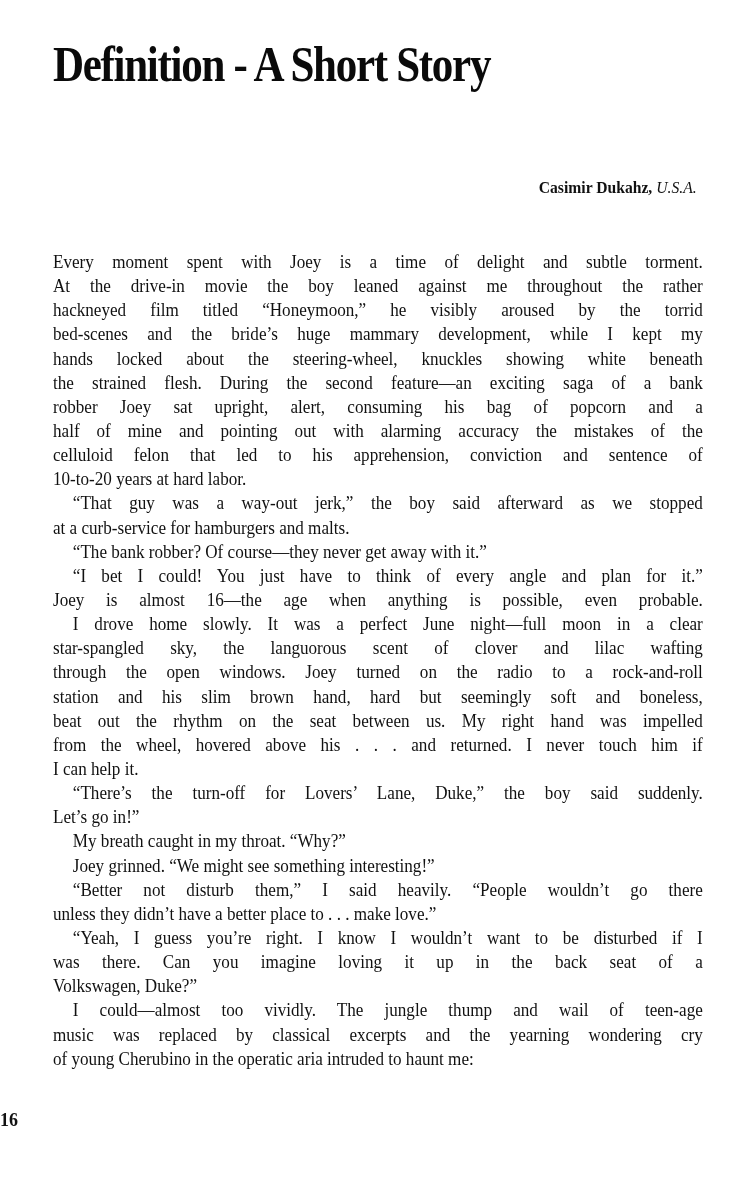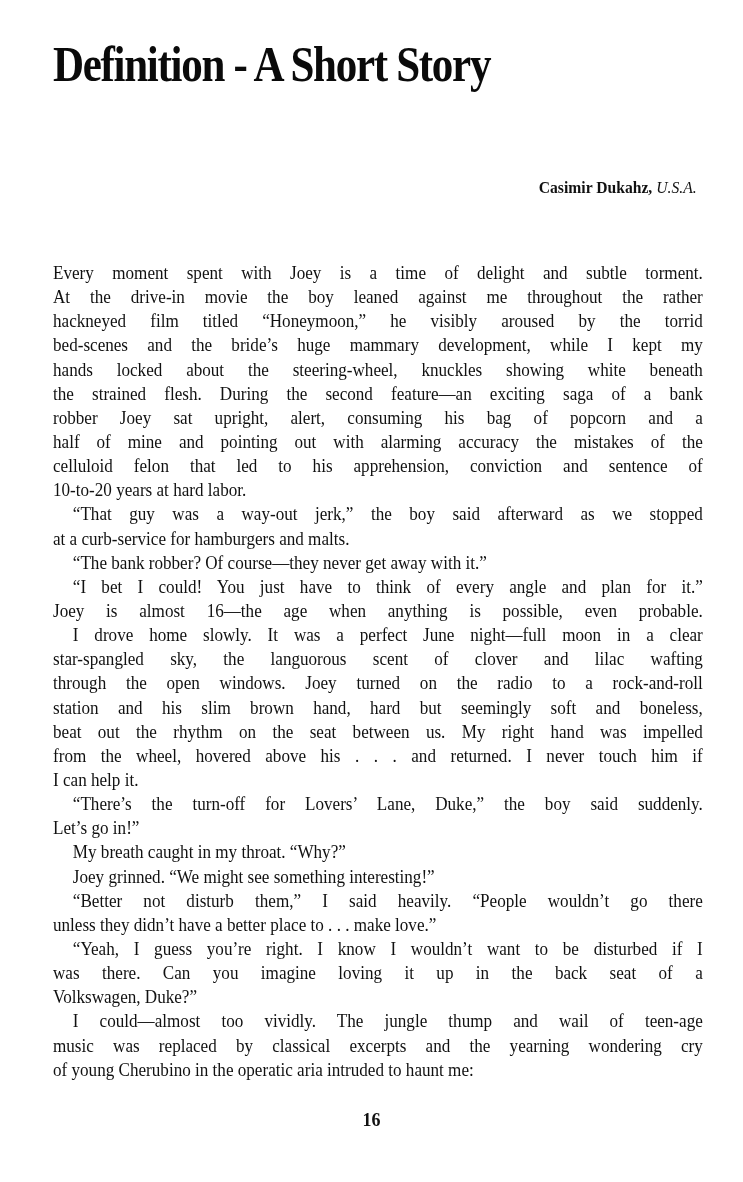--- a/index.html
+++ b/index.html
@@ -45,21 +45,21 @@
       transform: scaleX(0.92);
       transform-origin: right center;
     }
     .byline .country {
       font-style: italic;
       font-weight: normal;
     }
     .body-text {
       position: absolute;
       left: 53px;
-      top: 261px;
+      top: 250px;
       width: 650px;
     }
     .line {
       display: block;
       height: 24.15px;
       line-height: 24px;
       font-size: 19px;
       white-space: nowrap;
       text-align: justify;
       text-align-last: justify;
@@ -72,21 +72,21 @@
     }
     .line.indent {
       padding-left: 22px;
       width: 700px;
     }
     .page-number {
       position: absolute;
       left: 0;
       width: 743px;
       top: 1110px;
-      text-align: center;
+      text-align: left;
       font-weight: bold;
       font-size: 18px;
     }
   </style>
 </head>
 <body>
 
 <div class="page">
   <h1 class="title">Definition - A Short Story</h1>
 

